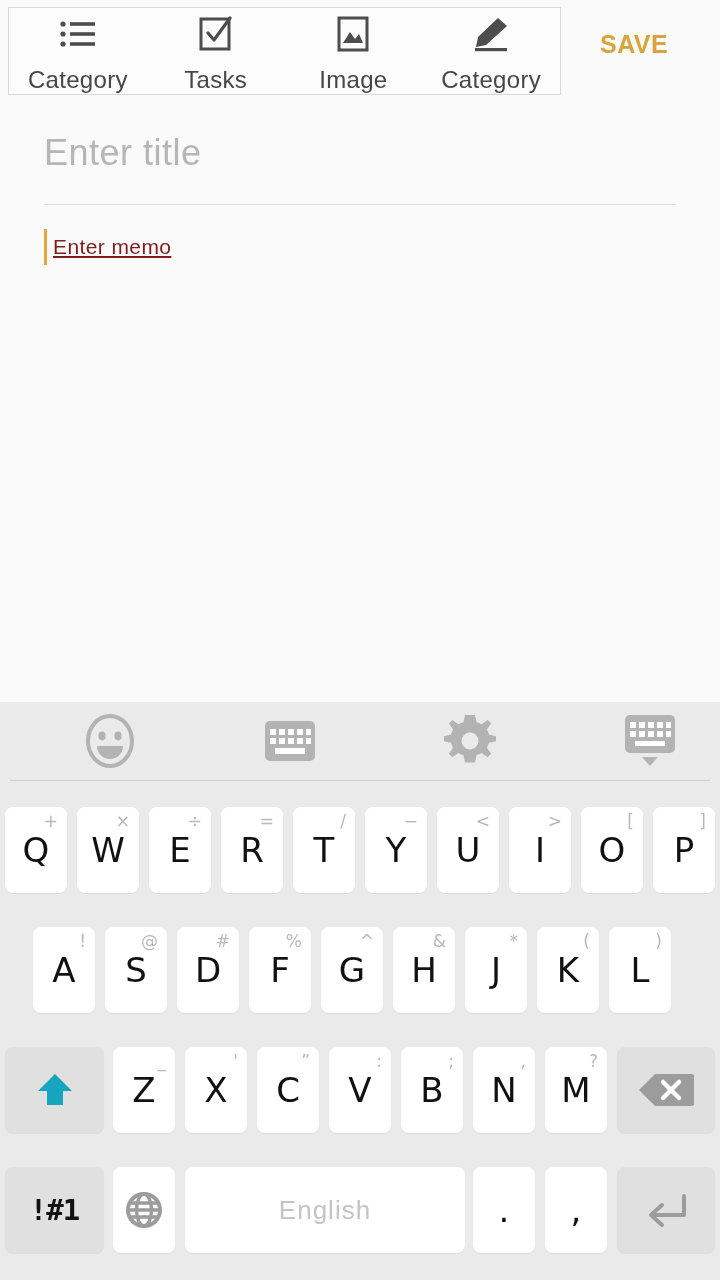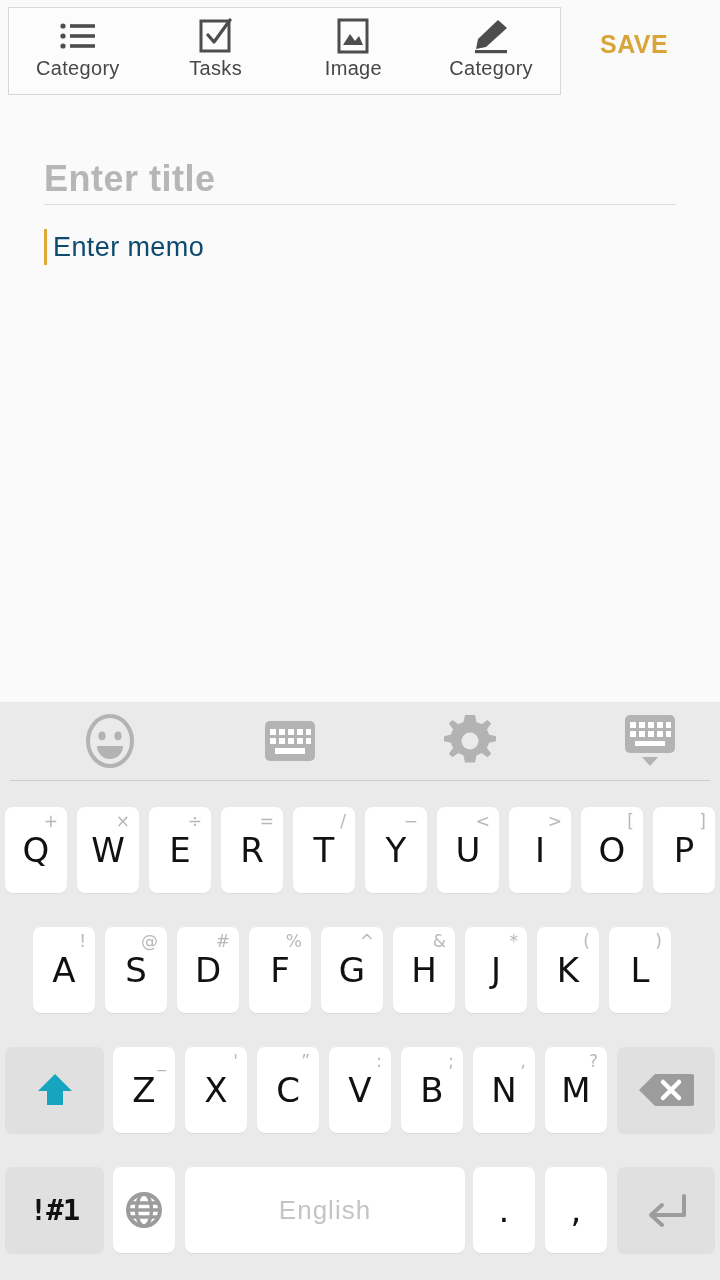--- a/index.html
+++ b/index.html
@@ -19,43 +19,43 @@
     border: 1px solid #d8d8d8; background: #fcfcfc;
     display: flex; align-items: stretch;
   }
   .tool-item {
     flex: 1 1 0; display: flex; flex-direction: column;
     align-items: center; justify-content: flex-start; padding-top: 8px;
   }
   .tool-icon { height: 40px; display: flex; align-items: center; justify-content: center; }
   .tool-icon svg { display: block; }
   .tool-label {
-    font-size: 20px; color: #474747; letter-spacing: .3px;
-    margin-top: 1px; white-space: nowrap;
+    font-size: 24px; color: #474747; letter-spacing: .3px;
+    margin-top: 14px; white-space: nowrap;
   }
   .save-btn {
     position: absolute; left: 600px; top: 30px;
     font-size: 25px; font-weight: bold; color: #d9a53a;
     letter-spacing: .5px; cursor: pointer; background: none; border: 0;
     font-family: "Liberation Sans", sans-serif;
   }
 
   
   .note-area { position: absolute; left: 0; top: 102px; width: 720px; height: 600px; }
   .title-field {
     position: absolute; left: 44px; top: 30px; width: 632px; height: 68px;
-    display: flex; align-items: flex-end; font-weight: bold;
+    display: flex; align-items: flex-start;
   }
   .title-ph { font-size: 36px; color: #b6b6b6; letter-spacing: .5px; }
   .title-underline {
     position: absolute; left: 44px; top: 102px; width: 632px; height: 1px; background: #dcdcdc;
   }
   .memo-field { position: absolute; left: 44px; top: 115px; width: 632px; height: 60px; display: flex; align-items: center; }
   .memo-caret { width: 3px; height: 36px; background: #e0a93c; margin-right: 6px; flex: none; }
-  .memo-ph { font-size: 27px; color: #0c4a6e; letter-spacing: .4px; }
+  .memo-ph { font-size: 21px; color: #7f1d1d; letter-spacing: .4px; text-decoration: underline; }
 
   
   .keyboard { position: absolute; left: 0; top: 702px; width: 720px; height: 578px; background: #eaeaea; }
   .kb-toolbar { position: relative; width: 720px; height: 78px; }
   .kb-tool {
     position: absolute; top: 0; height: 78px; width: 180px;
     display: flex; align-items: center; justify-content: center; cursor: pointer;
   }
   .kb-tool svg { display: block; }
   .kb-divider { position: absolute; left: 10px; top: 78px; width: 700px; height: 1px; background: #cfcfcf; }

